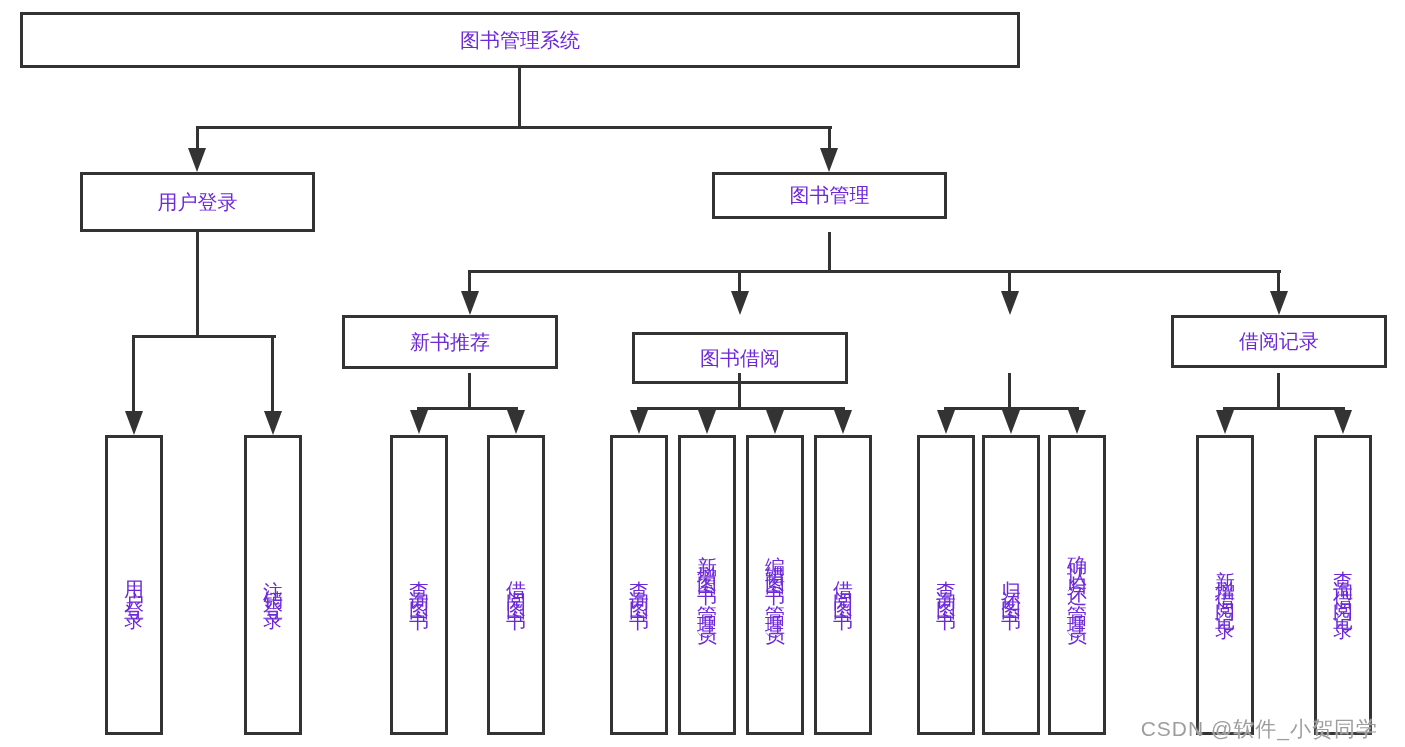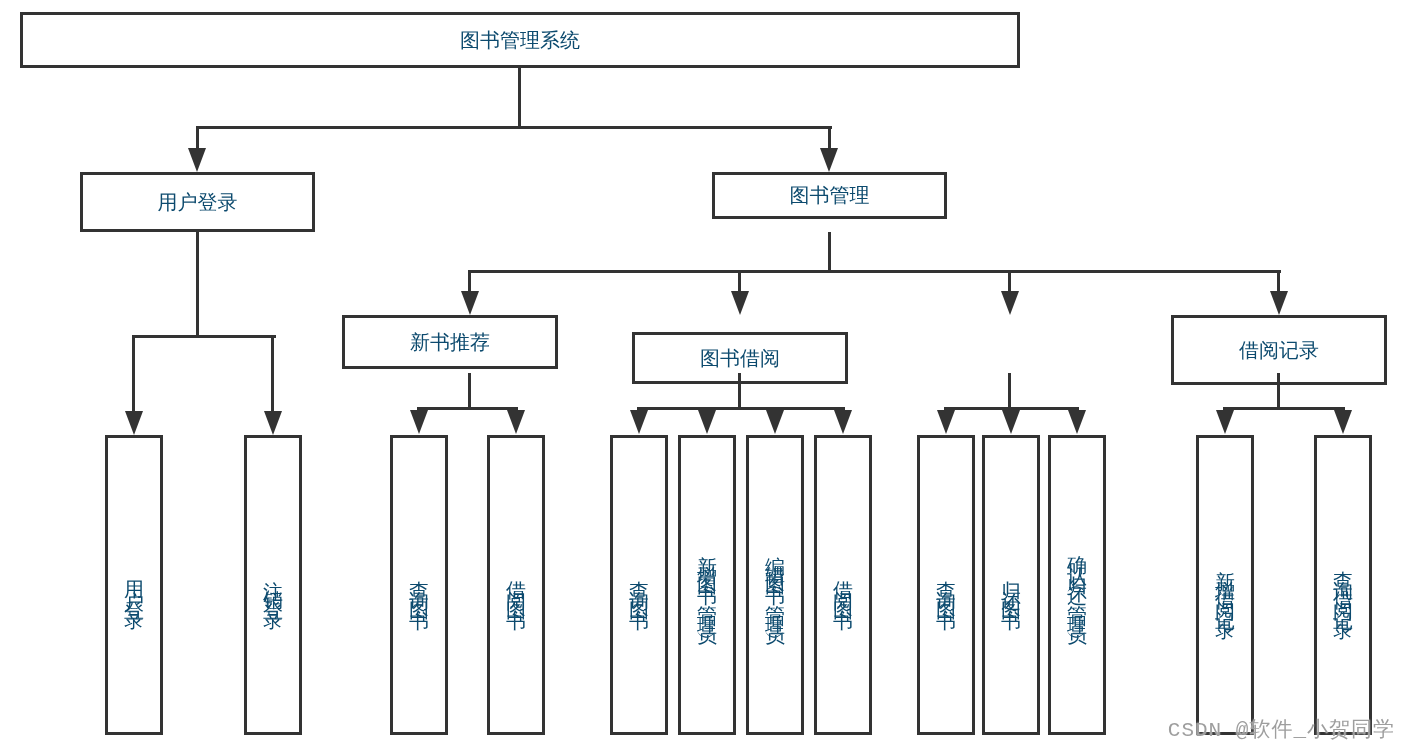--- a/index.html
+++ b/index.html
@@ -4,38 +4,37 @@
 <style>
   * { margin:0; padding:0; box-sizing:border-box; }
   html,body { background:#ffffff; }
   .canvas {
     position:relative; width:1405px; height:747px; background:#ffffff;
     font-family:"Liberation Sans", sans-serif; overflow:hidden;
   }
   .box {
     position:absolute; border:3px solid #333333; background:#ffffff;
     display:flex; align-items:center; justify-content:center;
-    color:#0c4a6e; font-size:20px;
+    color:#6d28d9; font-size:20px;
   }
   .box > span { white-space:nowrap; }
   .vbox > span {
     writing-mode:vertical-rl; text-orientation:mixed;
     letter-spacing:10px; line-height:1.15; white-space:nowrap;
   }
   .vline, .hline { position:absolute; background:#333333; }
   .arrow {
     position:absolute; width:0; height:0;
     border-left:9px solid transparent; border-right:9px solid transparent;
     border-top:24px solid #333333;
   }
   .watermark {
-    position:absolute; right:10px; bottom:4px;
+    position:absolute; right:27px; bottom:4px;
     color:#9e9e9e; font-size:21px; letter-spacing:1px; z-index:5;
     text-shadow:0 0 2px #ffffff;
-    font-family:Liberation Mono, monospace;
   }
 </style>
 </head>
 <body>
 
 <div class="canvas">
 
   <div class="box" style="left:20px;top:12px;width:1000px;height:56px">
     <span>图书管理系统</span>
   </div>
@@ -71,21 +70,21 @@
   <div class="arrow" style="left:1001px;top:291px"></div>
   <div class="vline" style="left:1277px;top:273px;width:3px;height:18px"></div>
   <div class="arrow" style="left:1270px;top:291px"></div>
 
   <div class="box" style="left:342px;top:315px;width:216px;height:54px">
     <span>新书推荐</span>
   </div>
   <div class="box" style="left:632px;top:332px;width:216px;height:52px">
     <span>图书借阅</span>
   </div>
-  <div class="box" style="left:1171px;top:315px;width:216px;height:70px">
+  <div class="box" style="left:1171px;top:315px;width:216px;height:53px">
     <span>借阅记录</span>
   </div>
 
   <div class="vline" style="left:468px;top:373px;width:3px;height:34px"></div>
   <div class="hline" style="left:417px;top:407px;width:101px;height:3px"></div>
   <div class="arrow" style="left:410px;top:410px"></div>
   <div class="arrow" style="left:507px;top:410px"></div>
 
   <div class="vline" style="left:738px;top:373px;width:3px;height:34px"></div>
   <div class="hline" style="left:637px;top:407px;width:208px;height:3px"></div>

